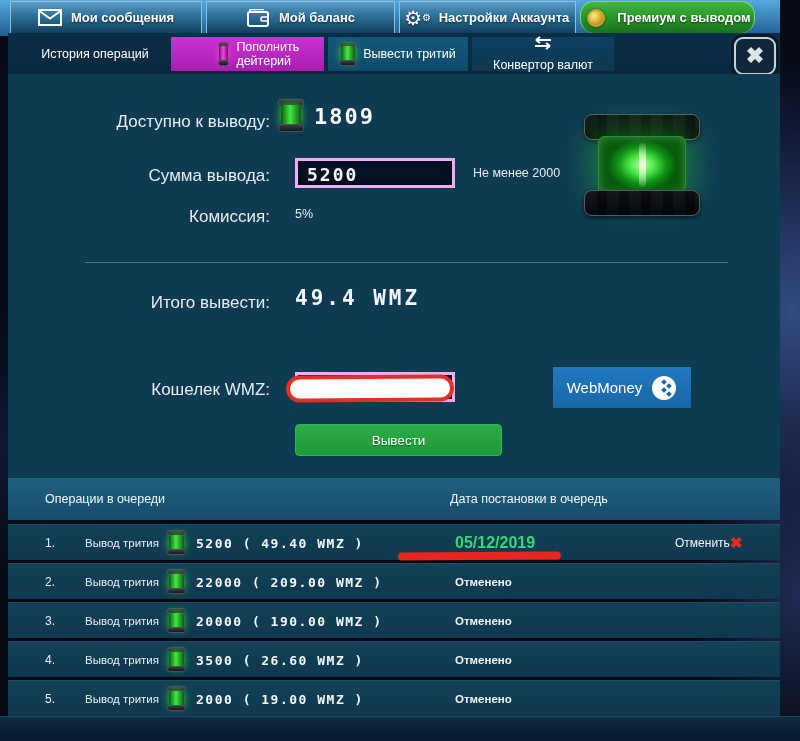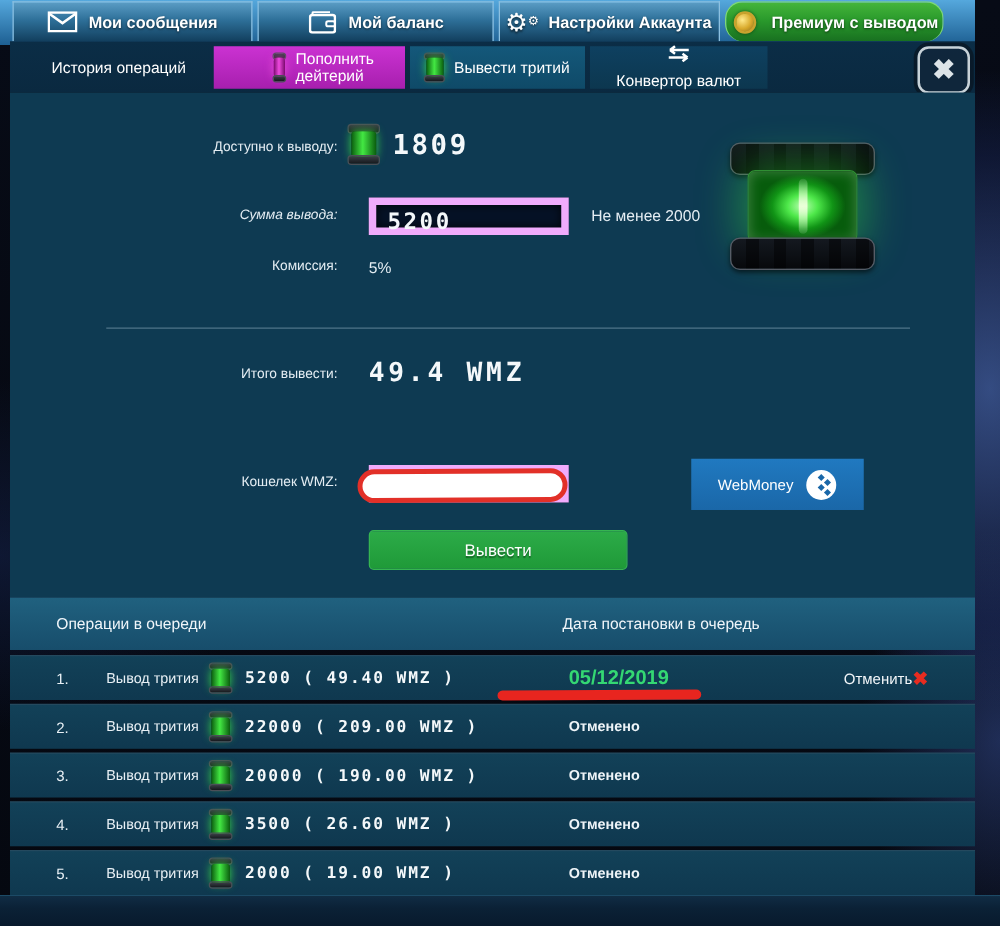--- a/index.html
+++ b/index.html
@@ -66,29 +66,29 @@
     color:#dde4e8; font-size:22px; font-weight:bold; cursor:pointer;
     box-shadow:0 0 0 3px rgba(8,20,32,.7);
   }
   
   .main-panel {
     position:absolute; left:8px; top:74px; width:772px; height:404px;
     background:#0e3a52;
   }
   .frm-label {
     position:absolute; width:170px; text-align:right;
-    font-size:11px; color:#e4edf3;
+    font-size:17px; color:#e4edf3;
   }
   .techno {
     font-family:"DejaVu Sans Mono", monospace;
     letter-spacing:2px; color:#f4f8fa; font-weight:bold;
   }
   .input-box {
     position:absolute; width:160px; height:30px;
-    background:#061226; border:6px solid #f0abfc;
+    background:#061226; border:3px solid #f0abfc;
     box-shadow:inset 0 0 8px rgba(0,0,0,.8);
     color:#f4f8fa; font-size:17px; padding:3px 9px 0 9px;
   }
   .hint { position:absolute; font-size:12.5px; color:#e4edf3; }
   .divider { position:absolute; left:77px; top:188px; width:643px; height:1px; background:rgba(200,225,240,.35); }
   
   .capsule { position:relative; display:inline-block; }
   .capsule .cap-top,.capsule .cap-bot {
     position:absolute; left:-8%; width:116%; height:24%;
     background:linear-gradient(180deg,#3a3f46,#15181c);
@@ -124,21 +124,21 @@
   
   .redaction {
     position:absolute; left:278px; top:301px; width:168px; height:27px;
     background:#fff; border:4px solid #e23028; border-radius:14px;
     transform:rotate(-.4deg);
   }
   .wm-btn {
     position:absolute; left:545px; top:293px; width:138px; height:41px;
     background:linear-gradient(180deg,#2079c0,#1a67a8);
     display:flex; align-items:center; justify-content:center; gap:9px;
-    color:#fff; font-size:12px; cursor:pointer;
+    color:#fff; font-size:15px; cursor:pointer;
   }
   .wm-logo { width:26px; height:26px; position:relative; }
   .withdraw-btn {
     position:absolute; left:287px; top:350px; width:207px; height:32px;
     background:linear-gradient(180deg,#2cab48,#1f9a38);
     border:1px solid #35b551; border-radius:4px;
     color:#fff; font-size:13.5px; display:flex; align-items:center; justify-content:center;
     cursor:pointer; text-shadow:0 1px 1px rgba(0,0,0,.4);
   }
   
@@ -252,21 +252,21 @@
 <div class="main-panel">
 
   <span class="frm-label" style="left:92px; top:38px;">Доступно к выводу:</span>
   <span class="capsule" style="position:absolute; left:272px; top:25px; width:22px; height:33px;">
       <span class="cap-top"></span>
       <span class="core"></span>
       <span class="cap-bot"></span>
     </span>
   <span class="techno" style="position:absolute; left:306px; top:30px; font-size:22px;">1809</span>
 
-  <span class="frm-label" style="left:92px; top:92px;font-style:italic;">Сумма вывода:</span>
+  <span class="frm-label" style="left:92px; top:92px;">Сумма вывода:</span>
   <div class="input-box techno" style="left:287px; top:84px; font-size:18px;">5200</div>
   <span class="hint" style="left:465px; top:92px;">Не менее 2000</span>
 
   <span class="frm-label" style="left:92px; top:133px;">Комиссия:</span>
   <span class="hint" style="left:287px; top:133px;">5%</span>
 
   <div class="capsule-big">
     <span class="cap-top"></span>
       <span class="glass"></span>
       <span class="beam"></span>

